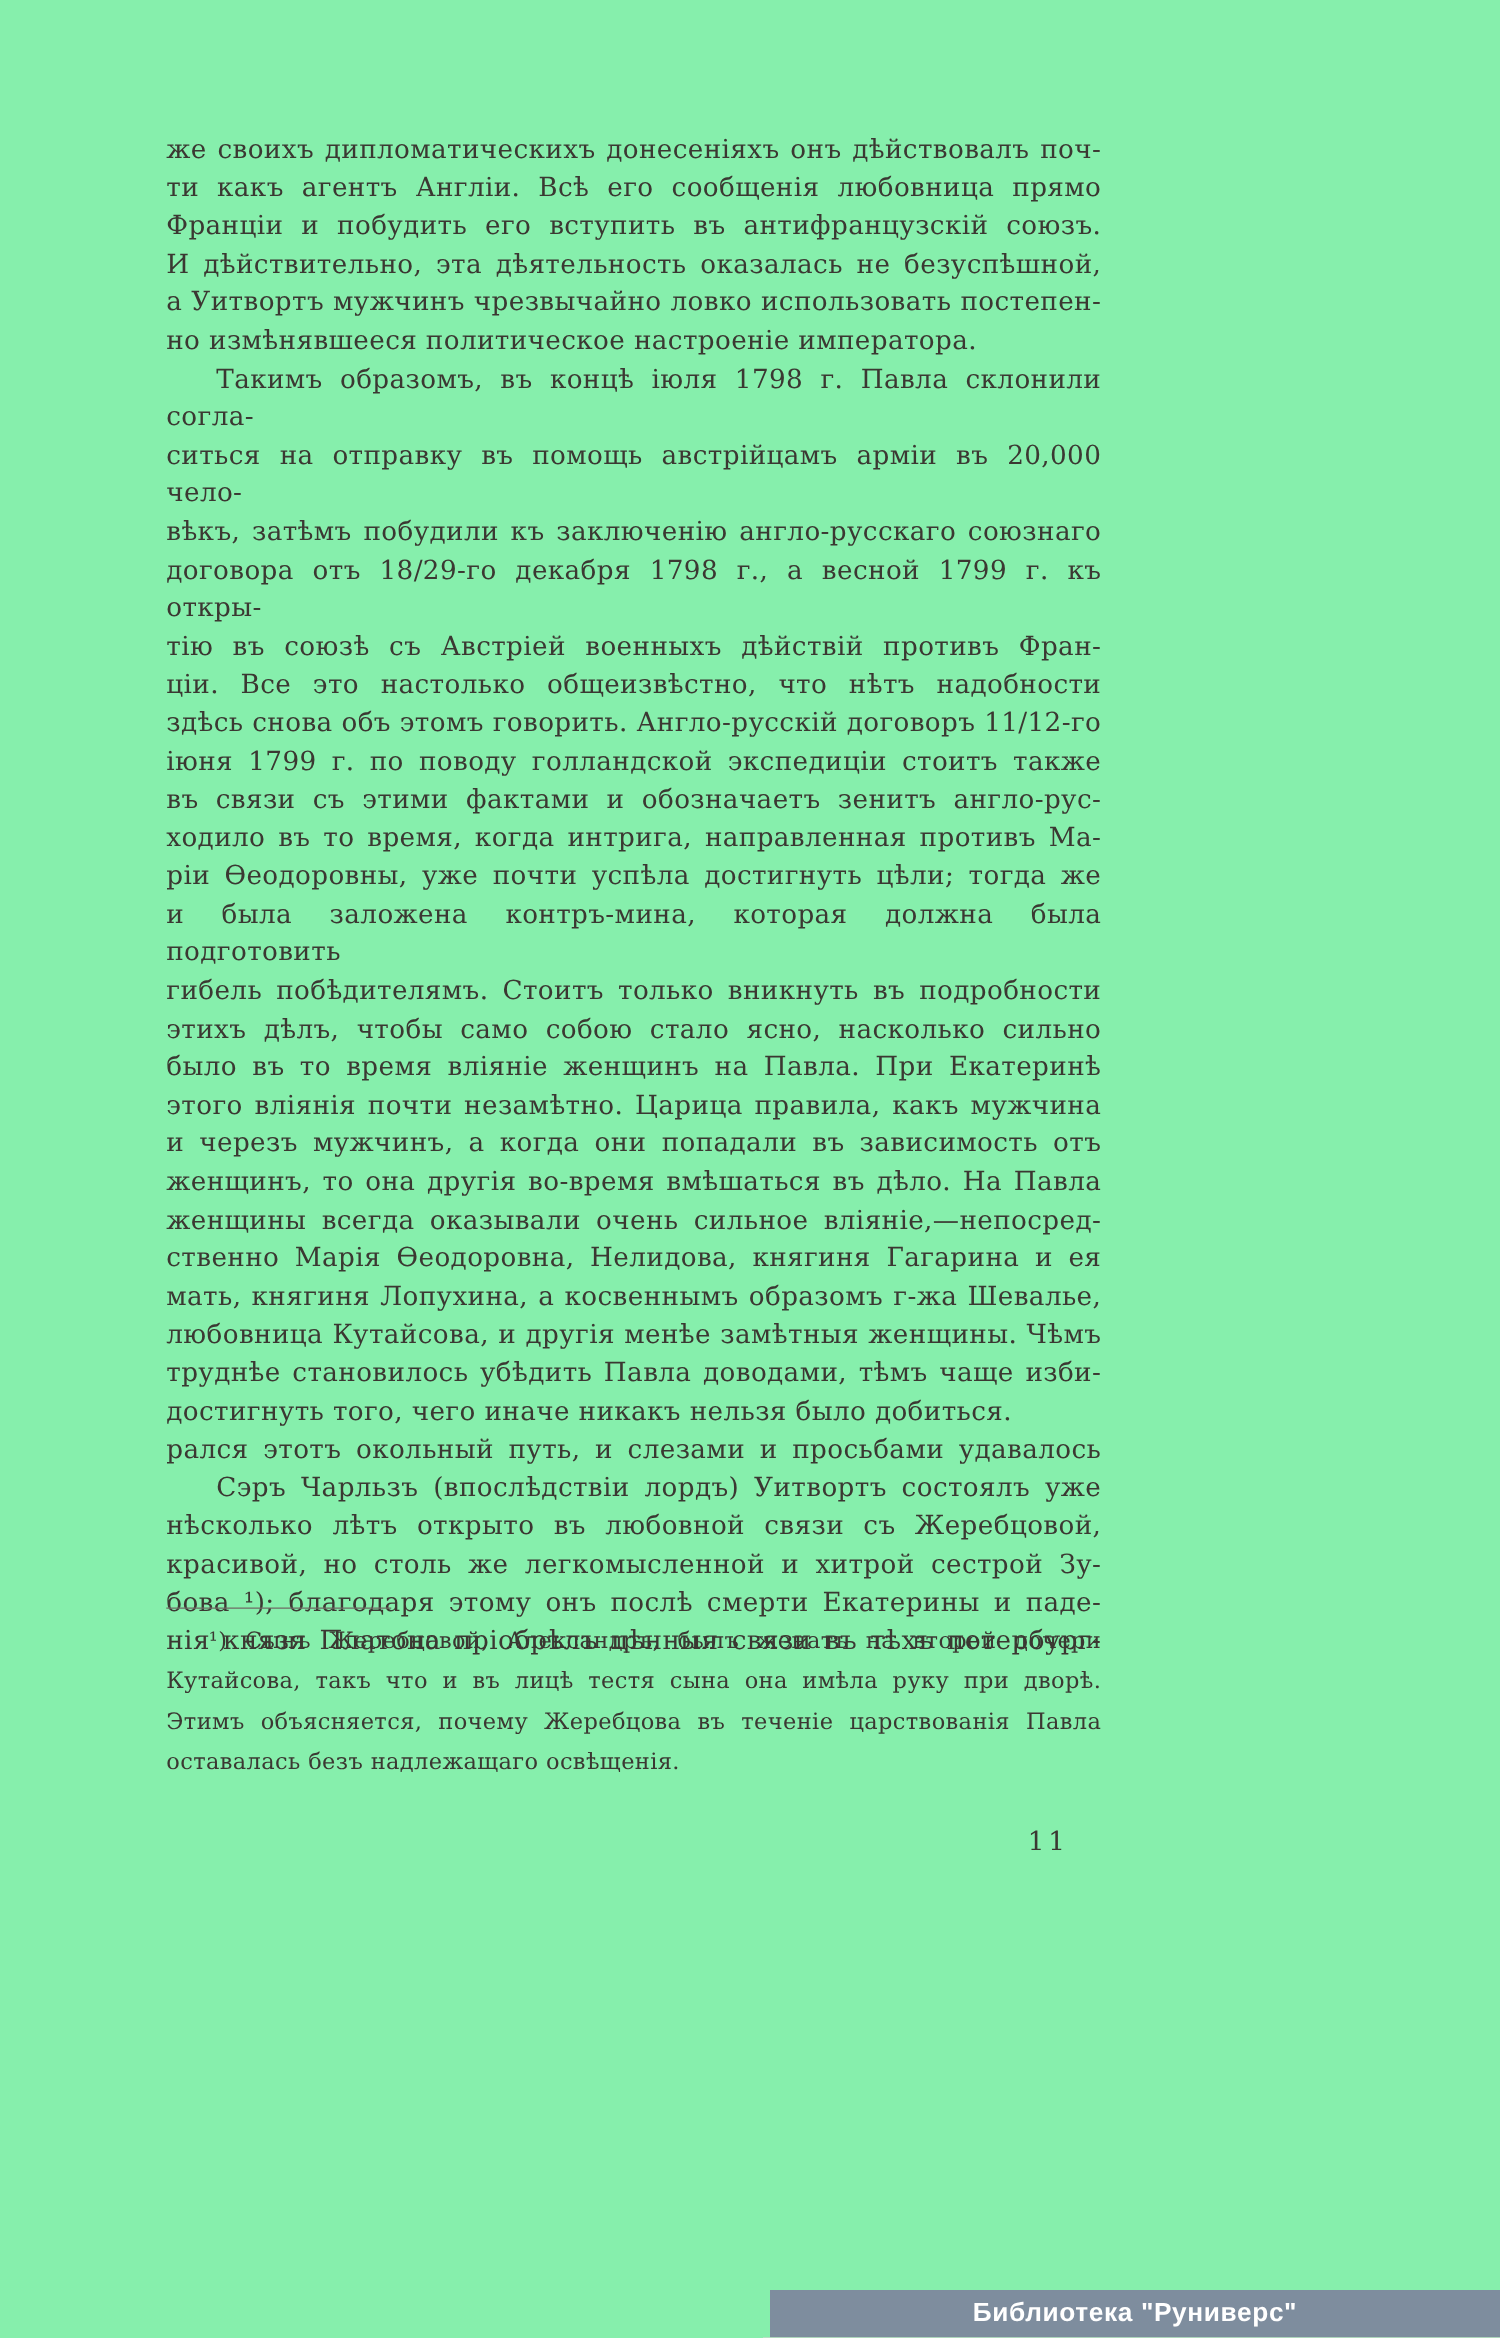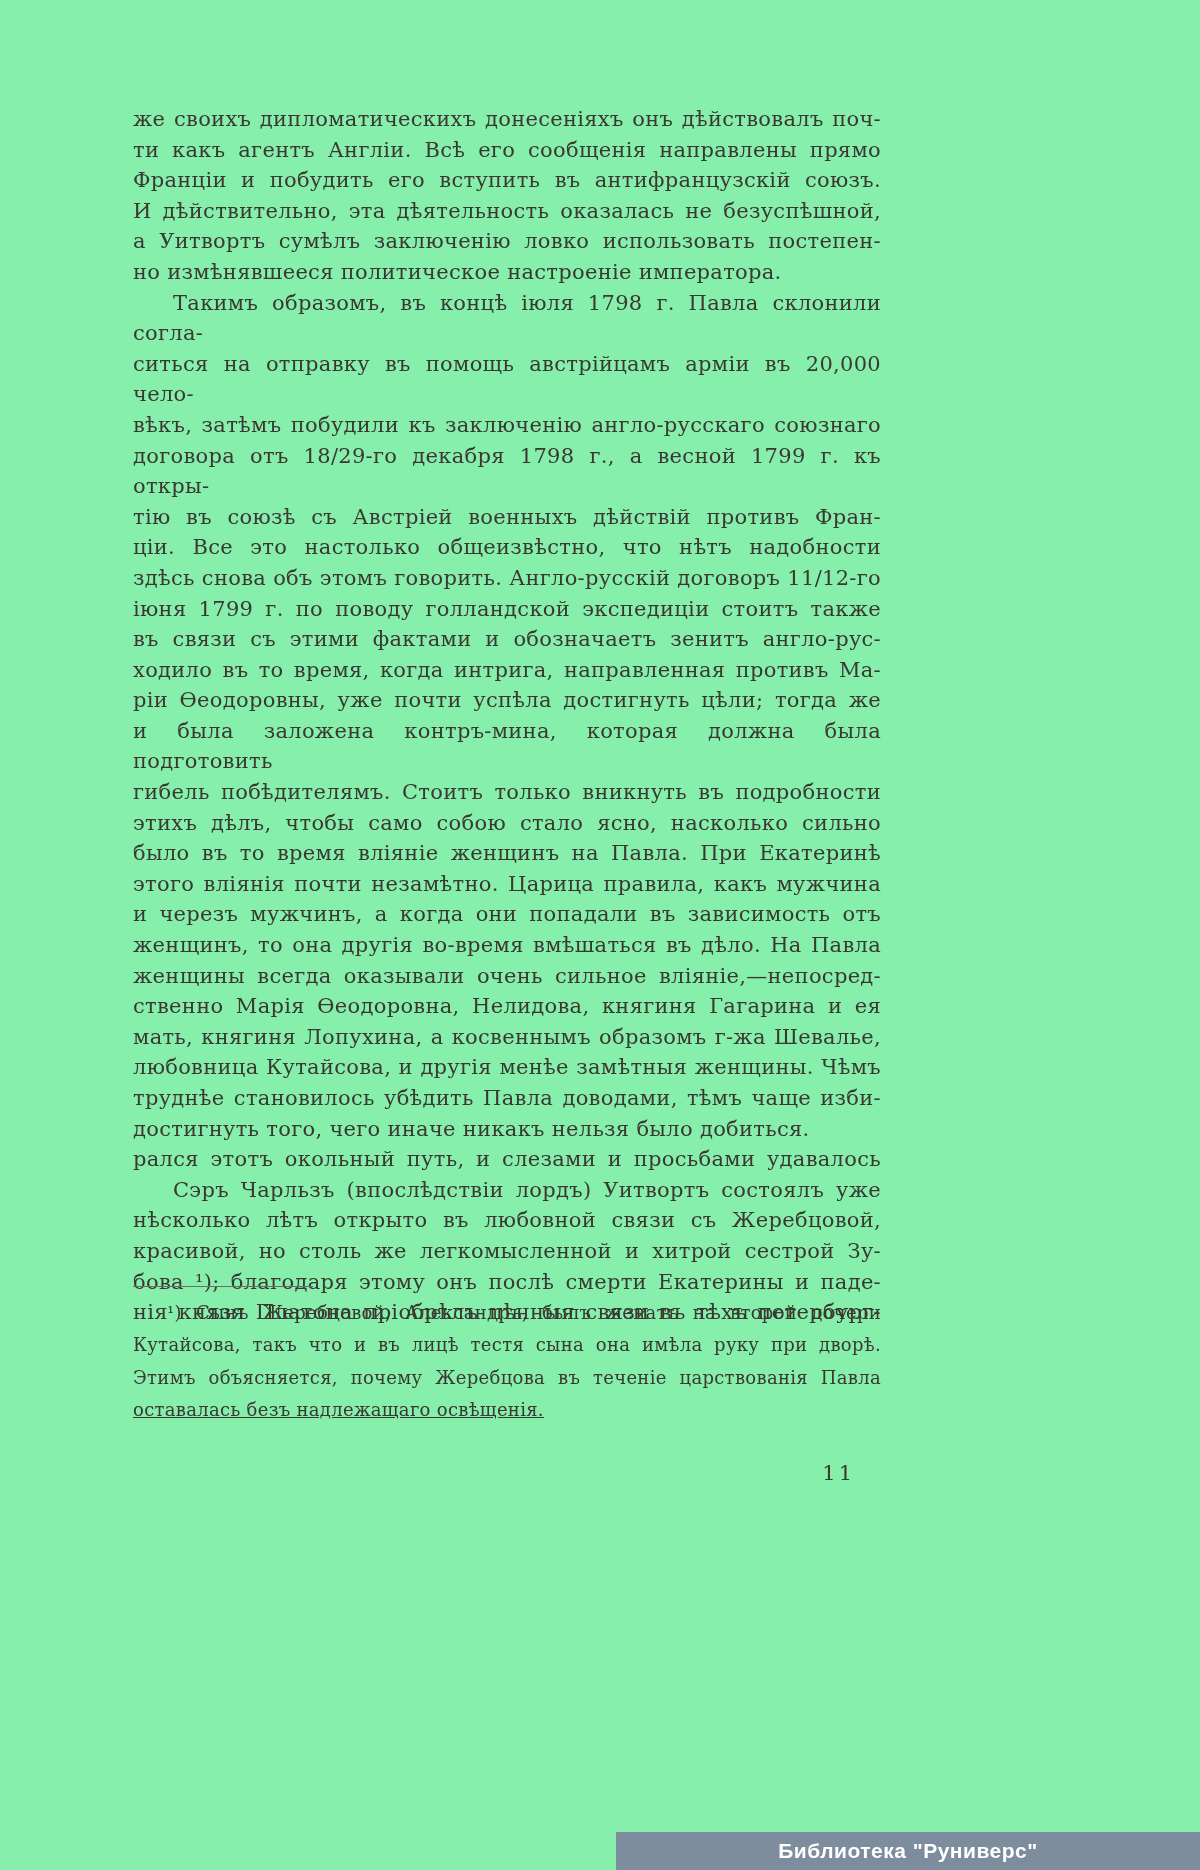--- a/index.html
+++ b/index.html
@@ -53,21 +53,20 @@
     line-height: 32.4px;
     letter-spacing: 0.3px;
     text-align: justify;
     text-align-last: justify;
   }
   .fline.indent {
     text-indent: 34px;
   }
   .fline.lastline {
     text-align-last: left;
-    text-decoration: underline;
   }
   .page-number {
     position: absolute;
     left: 133px;
     top: 1461px;
     width: 748px;
     text-align: right;
     padding-right: 26px;
     box-sizing: border-box;
     font-size: 21px;
@@ -91,24 +90,24 @@
     letter-spacing: 0.5px;
   }
 </style>
 </head>
 <body>
 
 <div class="scan-page">
 
   <div class="text-block">
       <div class="line">же своихъ дипломатическихъ донесеніяхъ онъ дѣйствовалъ поч-</div>
-      <div class="line">ти какъ агентъ Англіи. Всѣ его сообщенія направлены прямо</div>
+      <div class="line">ти какъ агентъ Англіи. Всѣ его сообщенія любовница прямо</div>
       <div class="line">Франціи и побудить его вступить въ антифранцузскій союзъ.</div>
       <div class="line">И дѣйствительно, эта дѣятельность оказалась не безуспѣшной,</div>
-      <div class="line">а Уитвортъ сумѣлъ заключенію ловко использовать постепен-</div>
+      <div class="line">а Уитвортъ мужчинъ чрезвычайно ловко использовать постепен-</div>
       <div class="line lastline">но измѣнявшееся политическое настроеніе императора.</div>
       <div class="line indent">Такимъ образомъ, въ концѣ іюля 1798 г. Павла склонили согла-</div>
       <div class="line">ситься на отправку въ помощь австрійцамъ арміи въ 20,000 чело-</div>
       <div class="line">вѣкъ, затѣмъ побудили къ заключенію англо-русскаго союзнаго</div>
       <div class="line">договора отъ 18/29-го декабря 1798 г., а весной 1799 г. къ откры-</div>
       <div class="line">тію въ союзѣ съ Австріей военныхъ дѣйствій противъ Фран-</div>
       <div class="line">ціи. Все это настолько общеизвѣстно, что нѣтъ надобности</div>
       <div class="line">здѣсь снова объ этомъ говорить. Англо-русскій договоръ 11/12-го</div>
       <div class="line">іюня 1799 г. по поводу голландской экспедиціи стоитъ также</div>
       <div class="line">въ связи съ этими фактами и обозначаетъ зенитъ англо-рус-</div>

